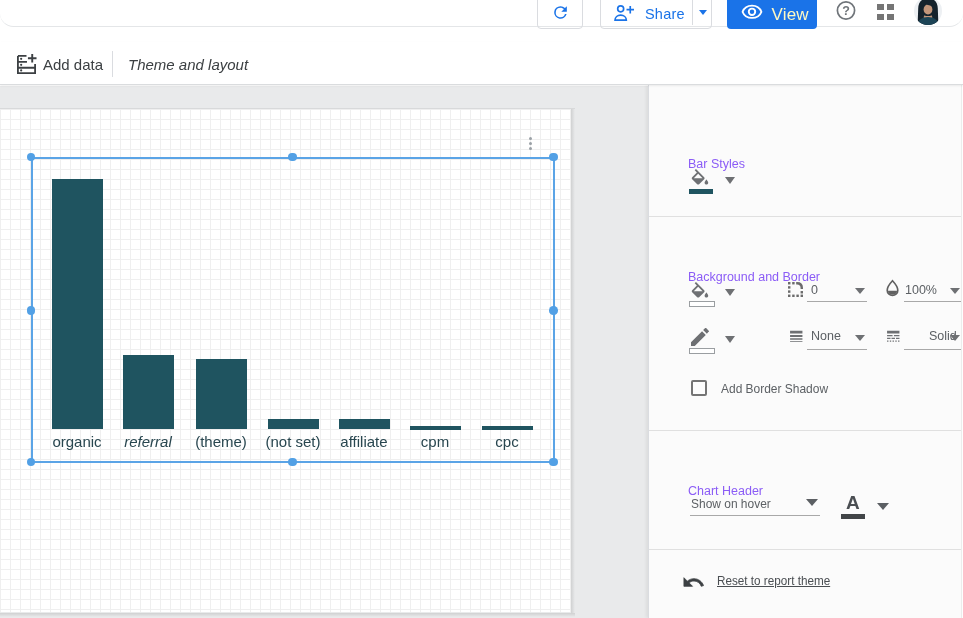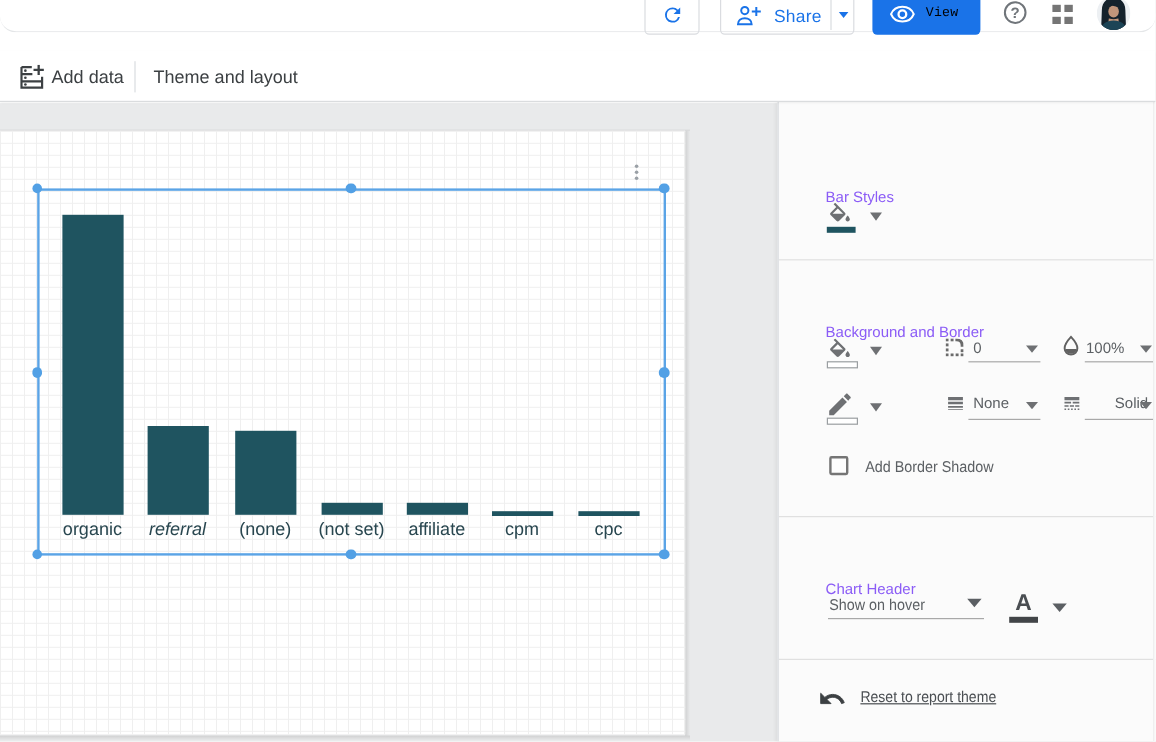--- a/index.html
+++ b/index.html
@@ -10,21 +10,21 @@
   
   #header { position:absolute; left:0; top:0; width:963px; height:27px; background:#fff; border-bottom:1px solid #e4e6e8; z-index:30;border-radius:15px; }
   .topbtn { position:absolute; top:-7px; height:36px; border-radius:4px; }
   #btn-refresh { left:537px; width:46px; border:1px solid #dadce0; }
   #btn-share { left:600px; width:112px; border:1px solid #dadce0; }
   #btn-view { left:727px; width:90px; background:#1a73e8; }
   .share-txt { position:absolute; left:44px; top:11.5px; font-size:14.5px; color:#1a73e8; font-weight:500; letter-spacing:.2px; }
   .share-div { position:absolute; left:91px; top:5px; width:1px; height:26px; background:#dadce0; }
   .caret { width:0; height:0; border-left:5px solid transparent; border-right:5px solid transparent; border-top:6px solid #616161; }
   #share-caret { position:absolute; left:98px; top:15.5px; border-left:4.5px solid transparent; border-right:4.5px solid transparent; border-top:5.5px solid #1a73e8; }
-  .view-txt { position:absolute; left:44.5px; top:11.5px; font-size:11px; color:#000000; font-weight:500; letter-spacing:.2px;font-family:Liberation Mono, monospace; }
+  .view-txt { position:absolute; left:44.5px; top:11.5px; font-size:17px; color:#fef9c3; font-weight:500; letter-spacing:.2px; }
 
   
   #toolbar { position:absolute; left:0; top:42px; width:963px; height:43px; background:#fff; border-bottom:1px solid #dadcde; box-shadow:0 1px 2px rgba(0,0,0,.07); z-index:25; }
   .tb-txt { position:absolute; top:14px; font-size:15px; color:#3c4043; }
 
   
   #canvas { position:absolute; left:0; top:86px; width:963px; height:532px; background:#e9eaeb; overflow:hidden;padding-left:32px; }
   #page { position:absolute; left:0; top:23px; width:571px; height:503px; background:#fff;
     background-image:linear-gradient(to right,#efefef 1px,transparent 1px),linear-gradient(to bottom,#efefef 1px,transparent 1px);
     background-size:10px 10px; }
@@ -58,21 +58,21 @@
     <div class="bar" style="left:52px;   top:70px;  height:250px;"></div>
     <div class="bar" style="left:123px;  top:246px; height:74px;"></div>
     <div class="bar" style="left:196px;  top:250px; height:70px;"></div>
     <div class="bar" style="left:268px;  top:310px; height:10px;"></div>
     <div class="bar" style="left:339px;  top:310px; height:10px;"></div>
     <div class="bar" style="left:410px;  top:316.5px; height:4px;"></div>
     <div class="bar" style="left:482px;  top:316.5px; height:4px;"></div>
 
     <div class="blabel" style="left:32px;">organic</div>
     <div class="blabel" style="left:103px;font-style:italic;">referral</div>
-    <div class="blabel" style="left:176px;">(none)</div>
+    <div class="blabel" style="left:176px;">(theme)</div>
     <div class="blabel" style="left:248px;">(not set)</div>
     <div class="blabel" style="left:319px;">affiliate</div>
     <div class="blabel" style="left:390px;">cpm</div>
     <div class="blabel" style="left:462px;">cpc</div>
 
     <div class="dot" style="top:27.5px;"></div>
     <div class="dot" style="top:32.5px;"></div>
     <div class="dot" style="top:37.5px;"></div>
 
     <div id="sel"></div>
@@ -177,21 +177,21 @@
       <path d="M2 2 h9 M2 2 v18 h18 v-9.5 M2 8.2 h9.5 M2 14.4 h18"></path>
     </g>
     <g fill="#3c4043">
       <circle cx="5.4" cy="5.1" r="1.15"></circle>
         <circle cx="5.4" cy="11.3" r="1.15"></circle>
         <circle cx="5.4" cy="17.2" r="1.15"></circle>
     </g>
     <path d="M17 0 v9 M12.5 4.5 h9" stroke="#3c4043" stroke-width="2" fill="none"></path>
   </svg>
   <div class="tb-txt" style="left:43px;">Add data</div>
-  <div class="tb-txt" style="left:128px;">Theme and layout</div>
+  <div class="tb-txt" style="left:128px;font-style:italic;">Theme and layout</div>
   <div style="position:absolute; left:112px; top:9px; width:1px; height:26px; background:#dadce0;"></div>
 </div>
 
 <div id="header">
   <div class="topbtn" id="btn-refresh">
     <svg class="abs" style="left:13px; top:9px;" width="19" height="19" viewBox="0 0 24 24">
       <path d="M17.65 6.35A7.95 7.95 0 0 0 12 4a8 8 0 1 0 7.73 10h-2.08A6 6 0 1 1 12 6c1.66 0 3.14.69 4.22 1.78L13 11h7V4l-2.35 2.35z" fill="#1a73e8"></path>
     </svg>
   </div>
   <div class="topbtn" id="btn-share">

